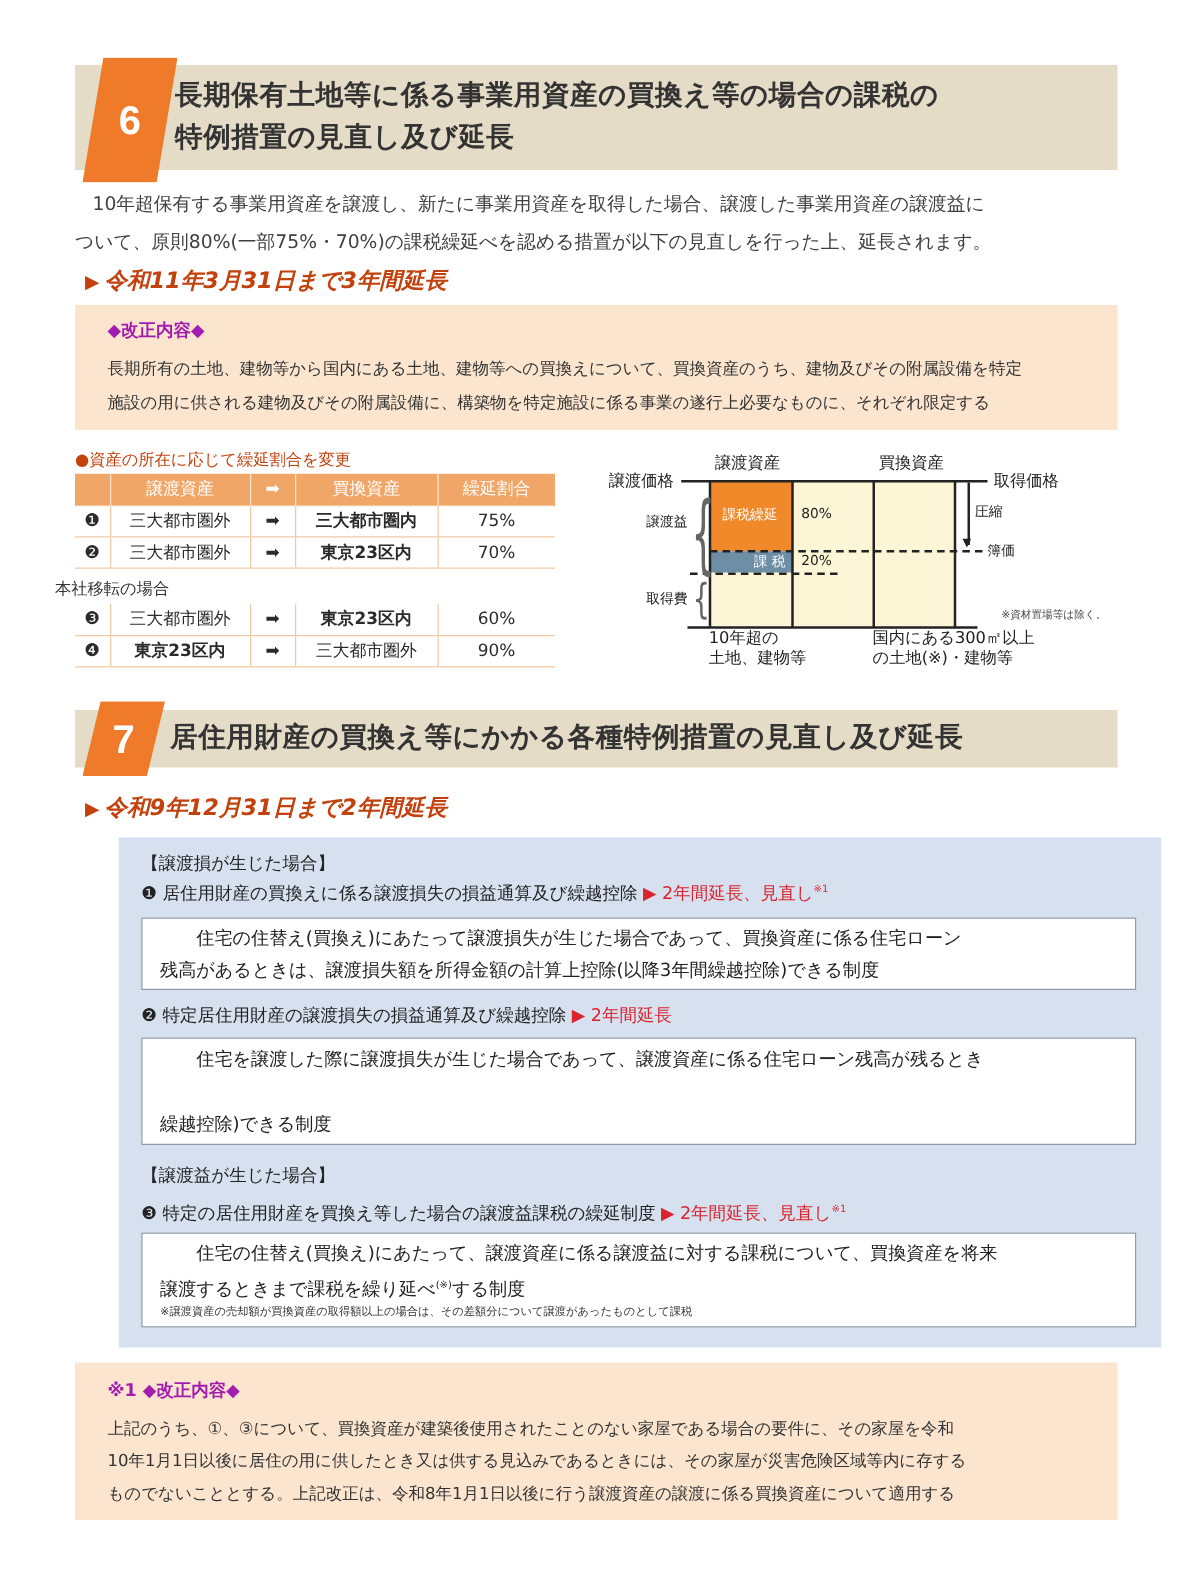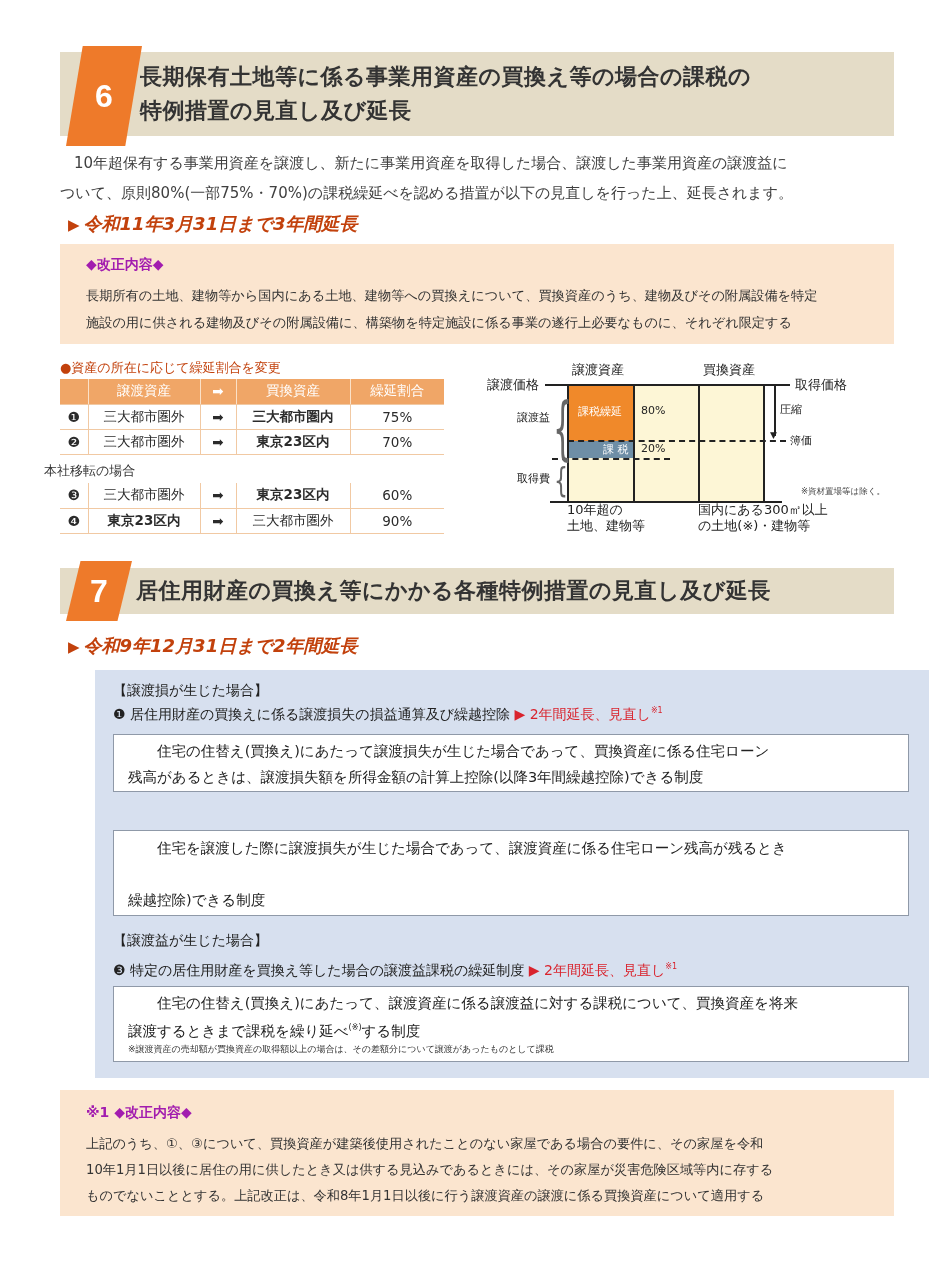--- a/index.html
+++ b/index.html
@@ -175,20 +175,25 @@
   <div class="item" style="top:36px;">
     <span>❶</span>
     <span>居住用財産の買換えに係る譲渡損失の損益通算及び繰越控除</span>
     <span class="rd">▶ 2年間延長、見直し</span><sup class="rd">※1</sup>
   </div>
   <div class="wbox" style="top:64px;height:58px;">
     <div class="t" style="top:3px;">住宅の住替え(買換え)にあたって譲渡損失が生じた場合であって、買換資産に係る住宅ローン</div>
     <div class="t" style="top:29px;text-indent:0;">残高があるときは、譲渡損失額を所得金額の計算上控除(以降3年間繰越控除)できる制度</div>
   </div>
 
+  <div class="item" style="top:134px;">
+    <span>❷</span>
+    <span>特定居住用財産の譲渡損失の損益通算及び繰越控除</span>
+    <span class="rd">▶ 2年間延長</span>
+  </div>
   <div class="wbox" style="top:160px;height:86px;">
     <div class="t" style="top:4px;">住宅を譲渡した際に譲渡損失が生じた場合であって、譲渡資産に係る住宅ローン残高が残るとき</div>
     <div class="t" style="top:56px;text-indent:0;">繰越控除)できる制度</div>
   </div>
 
   <div class="hd" style="top:262px;">【譲渡益が生じた場合】</div>
   <div class="item" style="top:292px;">
     <span>❸</span>
     <span>特定の居住用財産を買換え等した場合の譲渡益課税の繰延制度</span>
     <span class="rd">▶ 2年間延長、見直し</span><sup class="rd">※1</sup>

